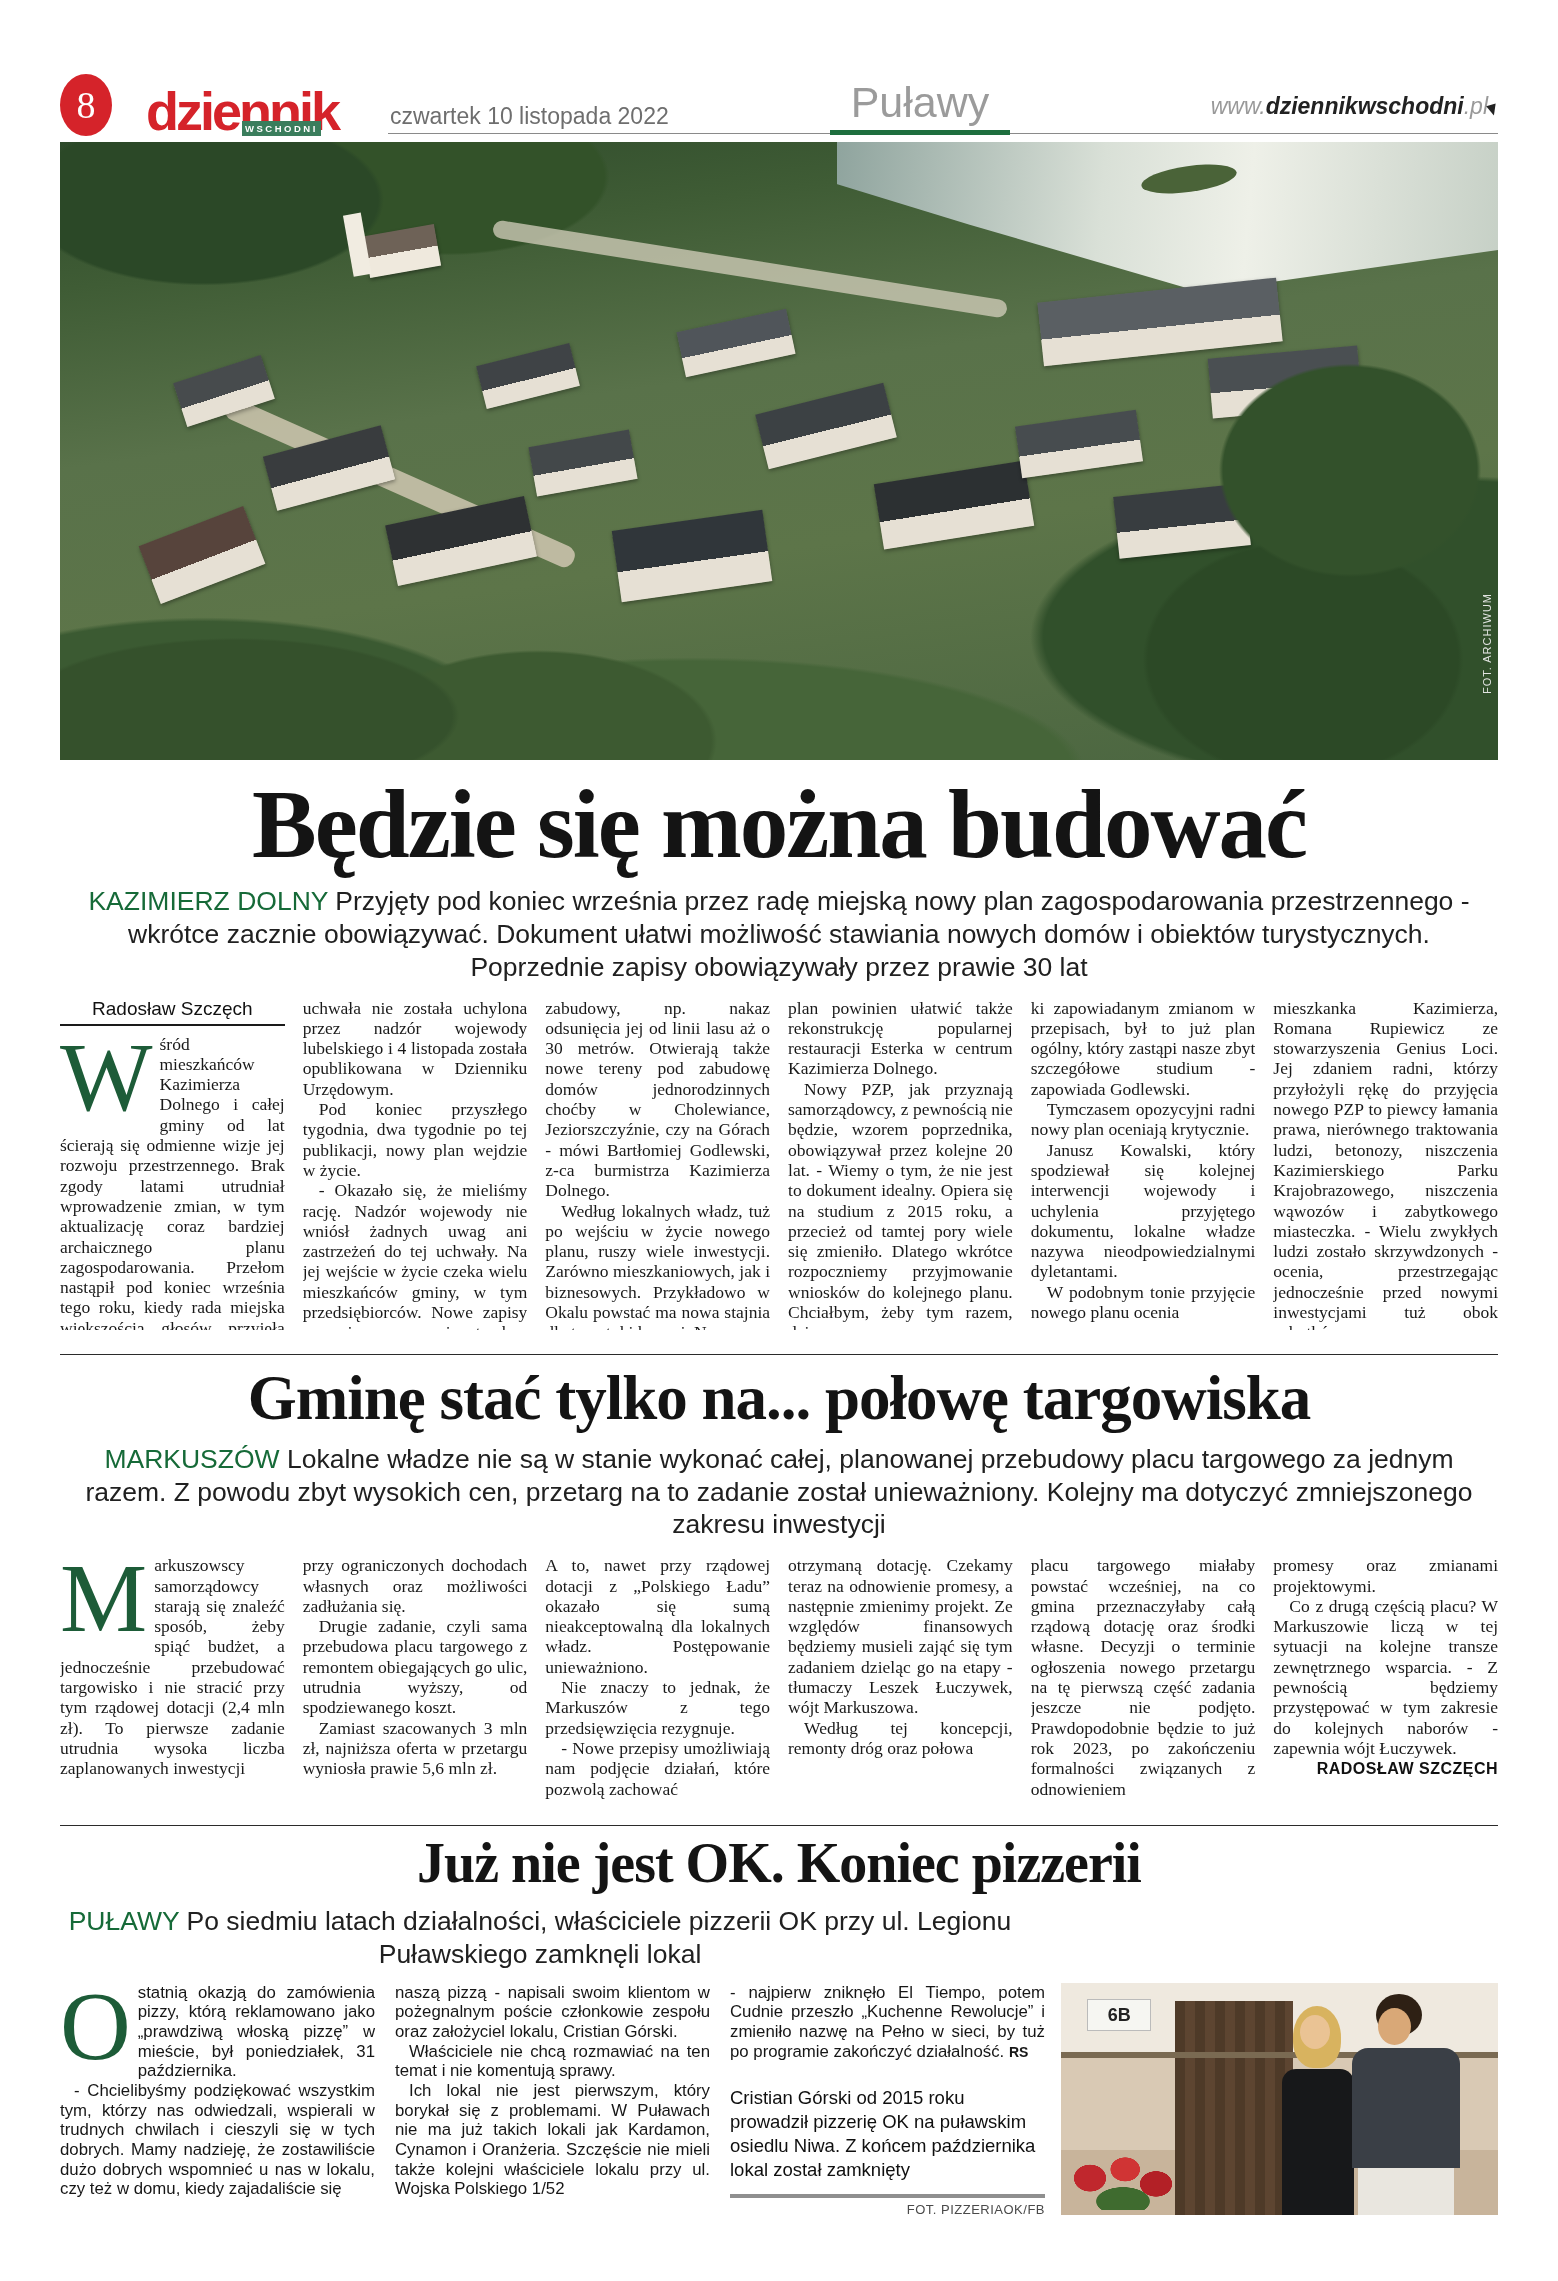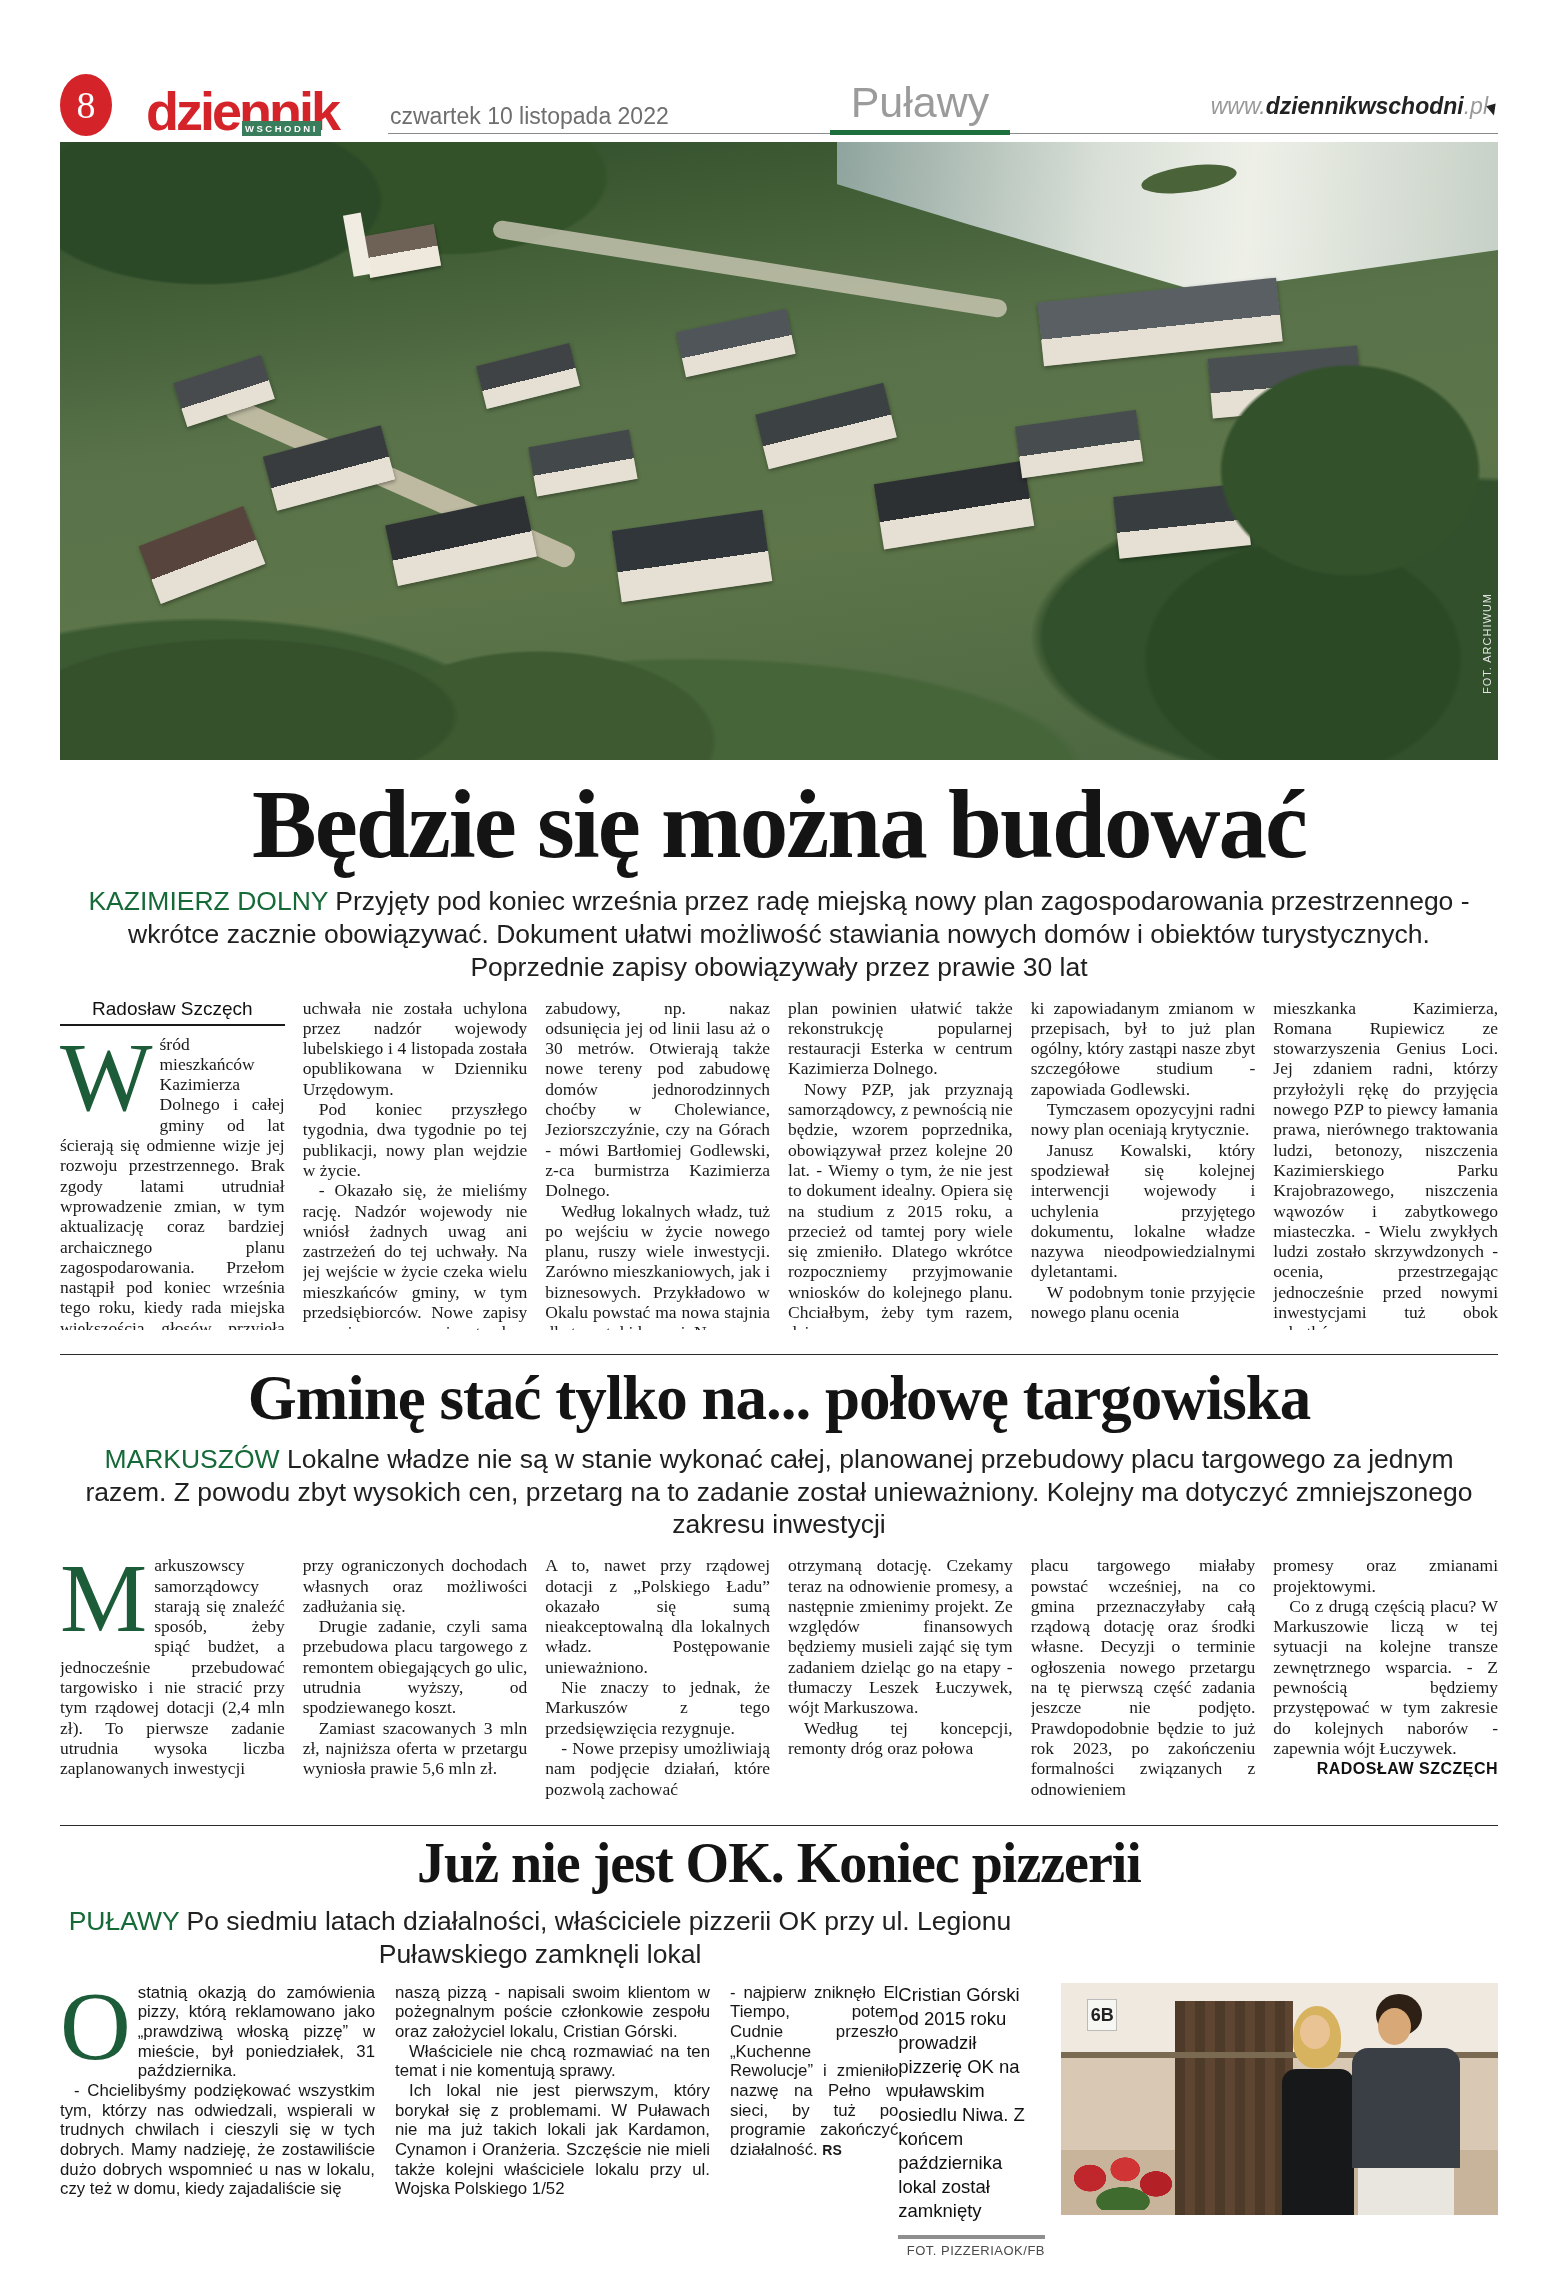--- a/index.html
+++ b/index.html
@@ -101,35 +101,35 @@
   .rule { border:none; border-top:1.5px solid #2b2b2b; margin:24px 0 0; }
   .author { text-align:right; font-weight:700; font-size:16px; letter-spacing:.5px; margin-top:2px;
             font-family:"Liberation Sans",sans-serif; color:#111; }
 
   
   .art3-row { display:flex; margin-top:12px; }
   .art3-cols { display:flex; gap:20px; width:985px; height:234px; }
   .col3c { flex:1 1 0; overflow:hidden; }
   .col3c p { font-size:16.8px; line-height:1.17; text-align:justify; color:#161616; }
   .col3c p.ind { text-indent:14px; }
-  .col3c.last { display:flex; overflow:visible; }
+  .col3c.last { display:flex; flex-direction:column; overflow:visible; }
   .rs { font-weight:700; font-size:14px; }
   .caption-block { margin-top:auto; }
   .caption { font-size:18.5px; line-height:1.3; color:#0f0f0f; }
   .caption-rule { height:4px; background:#8f8f8f; margin-top:12px; }
   .photo-credit { text-align:right; font-size:13px; color:#4a4a4a; margin-top:4px; letter-spacing:.5px; }
 
   
   .art3-right { width:437px; margin-left:16px; }
   .pizzeria { position:relative; width:437px; height:232px; overflow:hidden;
               background:linear-gradient(180deg,#efe9df 0 30%, #d9c9b4 30% 72%, #c8b49b 72% 100%); }
   .pz-door { position:absolute; left:26%; top:8%; width:27%; height:92%;
              background:repeating-linear-gradient(90deg,#4e3a28 0 10px,#5d4531 10px 20px); }
   .pz-beam { position:absolute; left:0; top:30%; width:100%; height:6px; background:#7a6a52; }
-  .pz-sign { position:absolute; left:6%; top:7%; width:30px; height:32px; background:#f6f6f2;
+  .pz-sign { position:absolute; left:6%; top:7%; width:64px; height:32px; background:#f6f6f2;
              border:1px solid #bbb; color:#222; font-weight:700; font-size:18px;
              display:flex; align-items:center; justify-content:center; }
   .pz-person { position:absolute; }
   .pz-w-hair { left:53%; top:10%; width:48px; height:62px; border-radius:50% 50% 42% 42%; background:#d8b35f; }
   .pz-w-face { left:54.8%; top:14%; width:30px; height:34px; border-radius:50%; background:#eac394; }
   .pz-w-body { left:50.5%; top:37%; width:72px; height:63%; border-radius:14px 14px 0 0; background:#17181a; }
   .pz-m-hair { left:72%; top:5%; width:46px; height:42px; border-radius:50%; background:#2e2014; }
   .pz-m-face { left:72.6%; top:11%; width:33px; height:37px; border-radius:50%; background:#d9a877; }
   .pz-m-body { left:66.5%; top:28%; width:108px; height:52%; border-radius:16px 16px 0 0; background:#3a3f46; }
   .pz-m-shorts { left:68%; top:80%; width:96px; height:20%; background:#e9e6df; }

